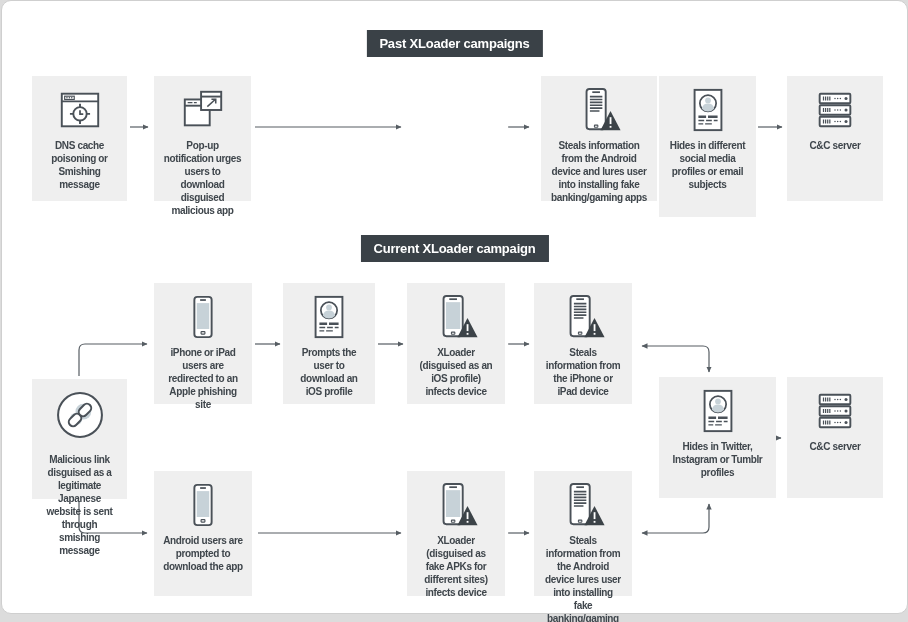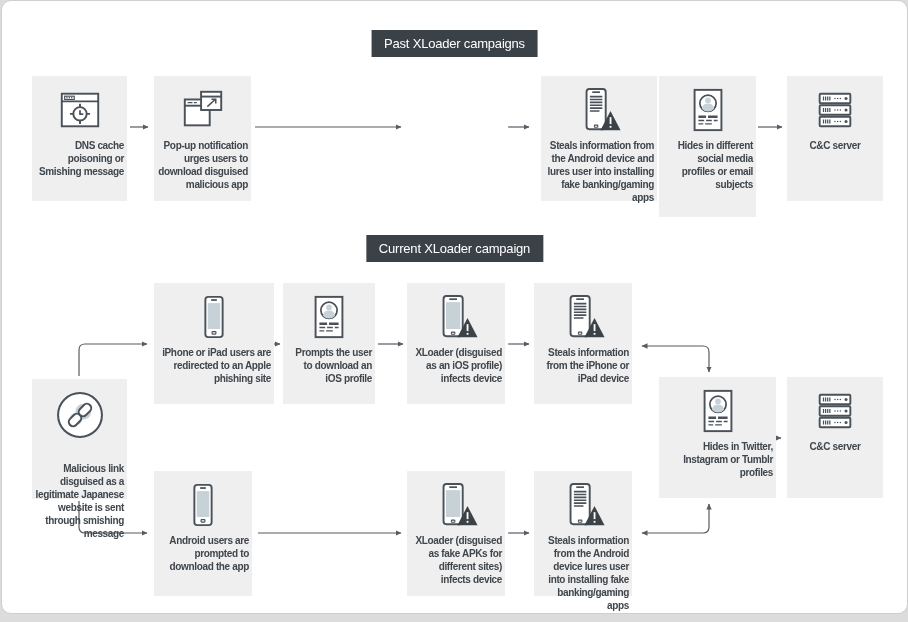--- a/index.html
+++ b/index.html
@@ -8,33 +8,33 @@
     font-family:"Liberation Sans", sans-serif;
     position:relative;overflow:hidden;
   }
   .card{
     position:absolute;left:1px;top:0;width:905px;height:612px;
     background:#ffffff;border:1px solid #cfcfcf;border-radius:10px;
   }
   .wires{position:absolute;left:0;top:0;pointer-events:none;}
   .title{
     position:absolute;left:50%;transform:translateX(-50%);
-    background:#3a4147;color:#ffffff;font-weight:normal;font-size:13px;
+    background:#3a4147;color:#ffffff;font-weight:bold;font-size:13px;
     padding:6px 13px;white-space:nowrap;letter-spacing:-0.2px;
   }
   .node{
     position:absolute;background:#efefef;box-sizing:border-box;
     display:flex;flex-direction:column;align-items:center;
     padding-top:11px;
   }
   .icon{width:46px;height:46px;flex:0 0 auto;}
   .icon-lg{width:54px;height:54px;}
   .label{
     margin-top:6px;font-size:10px;font-weight:bold;color:#3f464c;
-    letter-spacing:-0.35px;line-height:1.3;text-align:right;padding:0 3px;
+    letter-spacing:-0.35px;line-height:1.3;text-align:center;padding:0 9px;
   }
   .symdefs{position:absolute;width:0;height:0;overflow:hidden;}
 </style>
 </head>
 <body>
 
 <svg class="symdefs" aria-hidden="true">
   <defs>
     <symbol id="sym-browser-target" viewBox="0 0 48 48">
       <rect x="5" y="7" width="38" height="34" fill="#fff" stroke="#4a5158" stroke-width="2"></rect>
@@ -188,24 +188,24 @@
     <svg class="icon">
         <use href="#sym-server"></use>
       </svg>
     <div class="label">C&amp;C server</div>
   </div>
 
   <div class="node" style="left:30px;top:378px;width:95px;height:120px;padding-top:9px">
     <svg class="icon icon-lg">
         <use href="#sym-link"></use>
       </svg>
-    <div class="label" style="margin-top:20px">Malicious link disguised as a legitimate Japanese website is sent through smishing message</div>
-  </div>
-
-  <div class="node" style="left:152px;top:282px;width:120px;height:121px">
+    <div class="label" style="margin-top:11px">Malicious link disguised as a legitimate Japanese website is sent through smishing message</div>
+  </div>
+
+  <div class="node" style="left:152px;top:282px;width:98px;height:121px">
     <svg class="icon">
         <use href="#sym-phone"></use>
       </svg>
     <div class="label">iPhone or iPad users are redirected to an Apple phishing site</div>
   </div>
   <div class="node" style="left:281px;top:282px;width:92px;height:121px">
     <svg class="icon">
         <use href="#sym-profile-doc"></use>
       </svg>
     <div class="label">Prompts the user to download an iOS profile</div>

